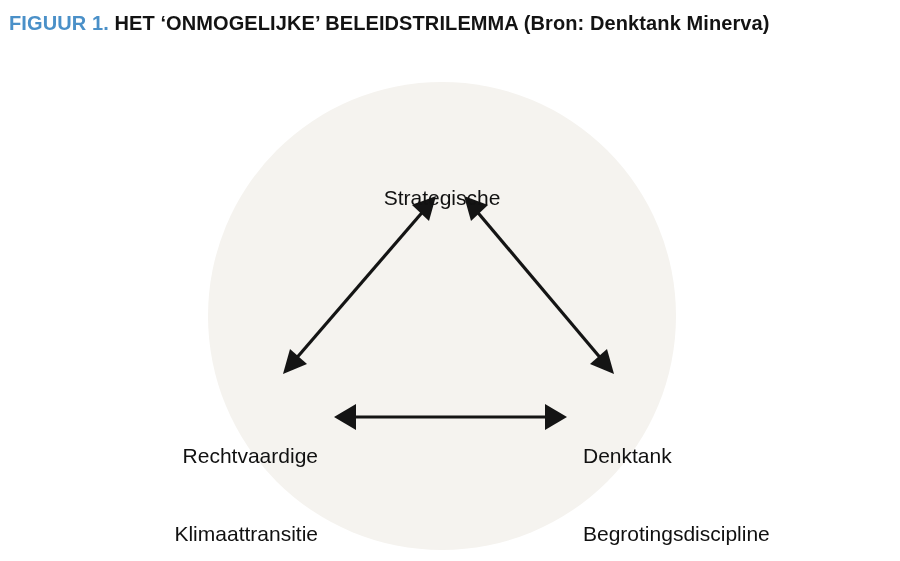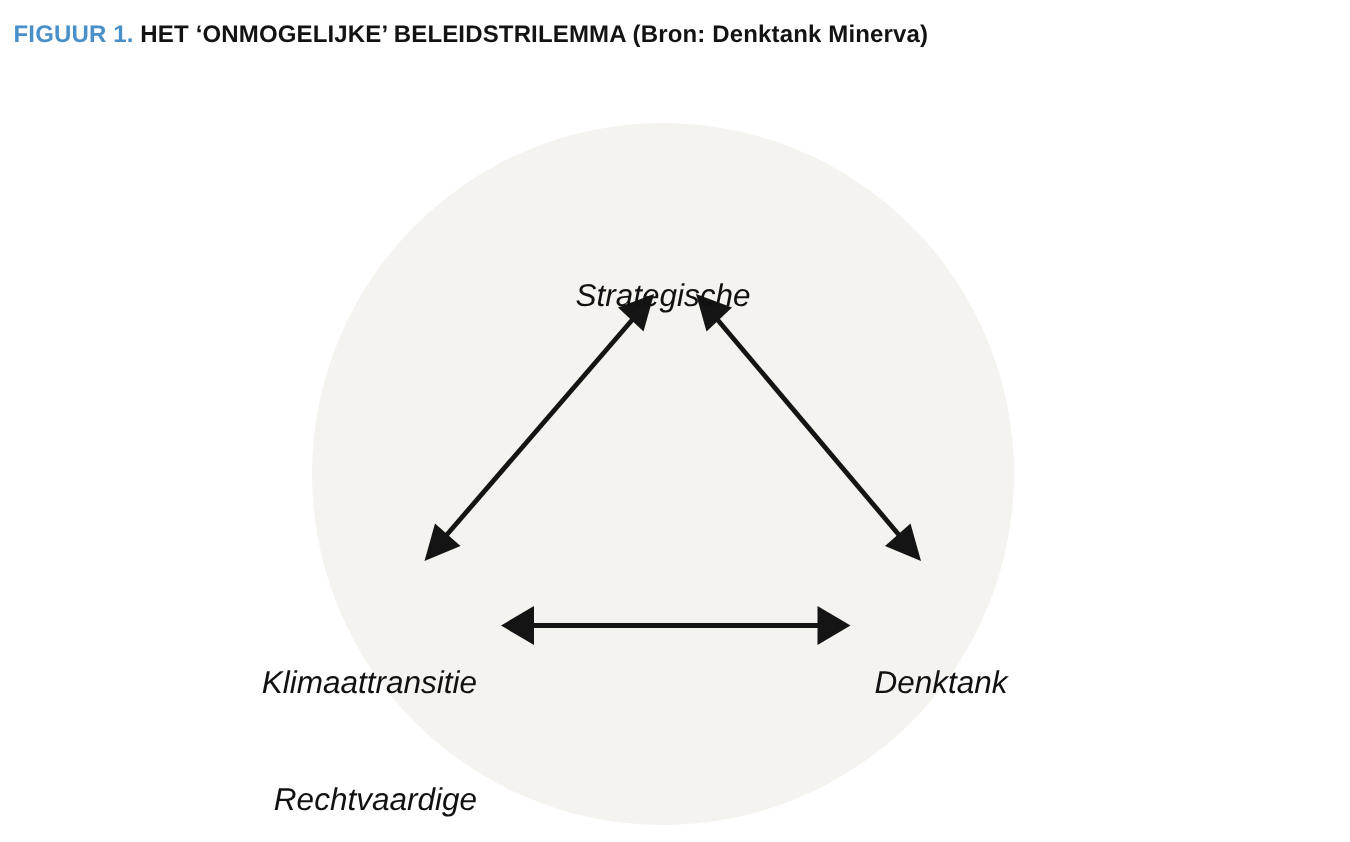--- a/index.html
+++ b/index.html
@@ -15,42 +15,41 @@
     font-family: "Liberation Sans", sans-serif;
     -webkit-font-smoothing: antialiased;
   }
 
   
   #figure-caption {
     position: absolute;
     left: 9px;
     top: 14px;
     font-family: "Liberation Sans Narrow", "Liberation Sans", sans-serif;
-    font-size: 16px;
+    font-size: 20px;
     font-weight: 700;
     letter-spacing: 0.1px;
     white-space: nowrap;
     line-height: 19px;
     color: #1a1a1a;
   }
   #figure-caption .cap-number {
     color: #4a90c8;
   }
   #figure-caption .cap-rest {
     color: #131313;
   }
 
   
   #diagram-stage {
     position: absolute;
     left: 0;
     top: 0;
     width: 900px;
     height: 539px;
-    font-style: italic;
   }
   #diagram-svg {
     position: absolute;
     left: 0;
     top: 0;
     display: block;
   }
 
   
   .node-label {
@@ -116,21 +115,22 @@
 
       <polygon points="567,417 545,404 545,430" fill="#141414"></polygon>
     </g>
   </svg>
 
   <div class="node-label" id="node-top">
     <div>Strategische</div>
   </div>
 
   <div class="node-label" id="node-left">
+    <div>Rechtvaardige</div>
     <div>Klimaattransitie</div>
-    <div>Rechtvaardige</div>
   </div>
 
   <div class="node-label" id="node-right">
     <div>Denktank</div>
+    <div>Begrotingsdiscipline</div>
   </div>
 
 </div>
 
 </body></html>

